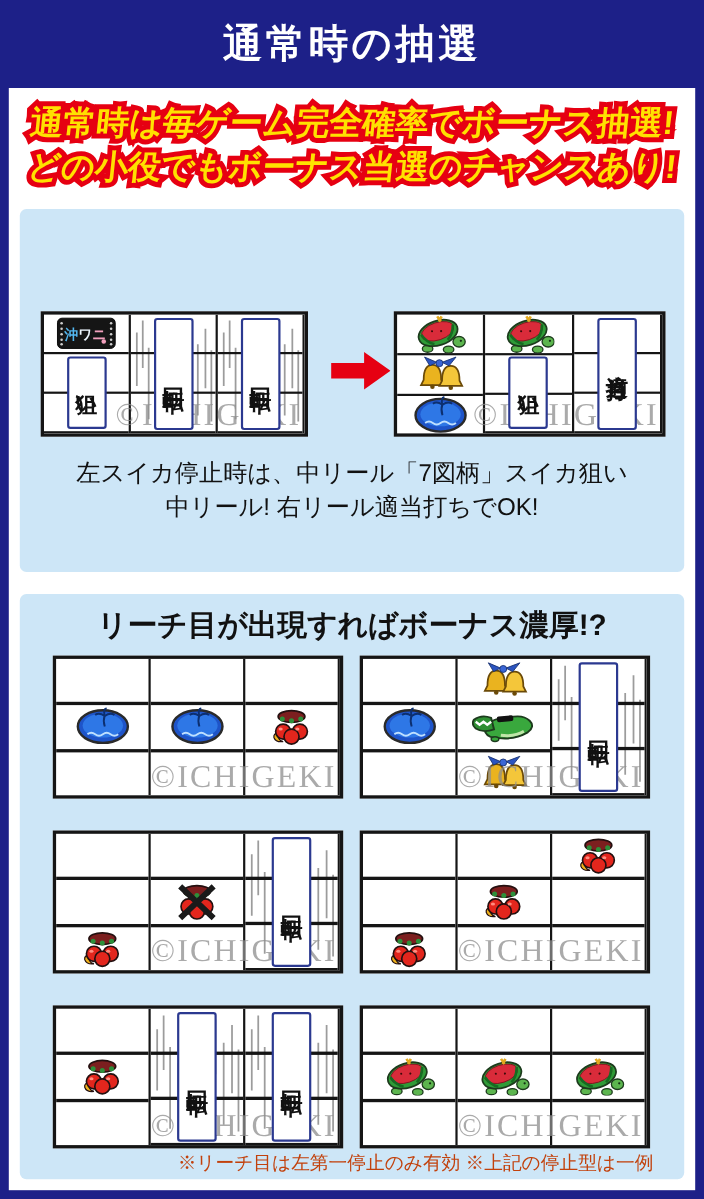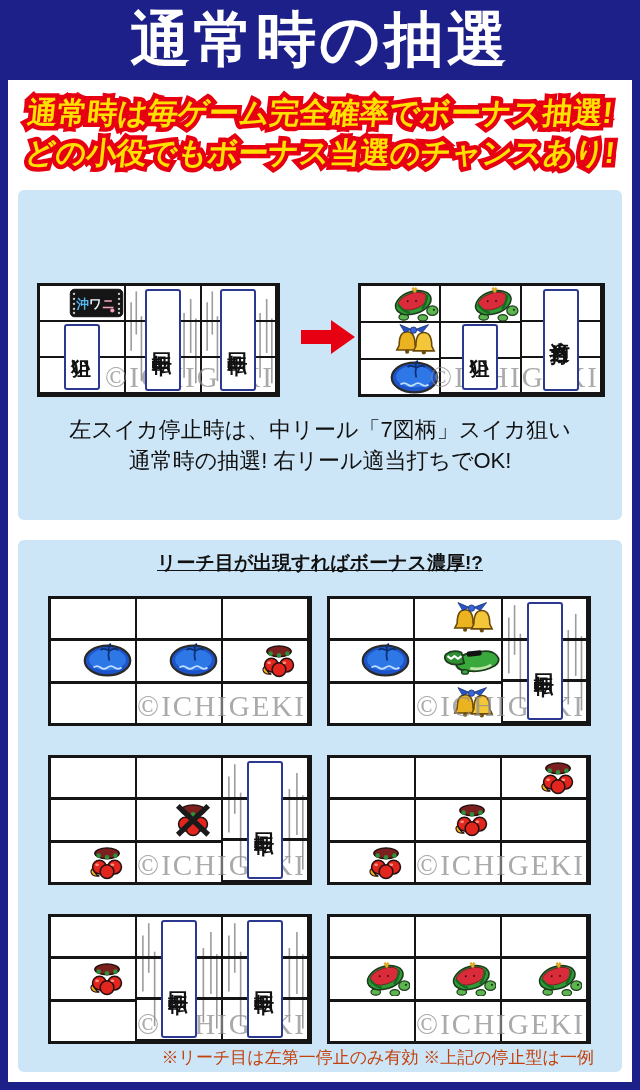--- a/index.html
+++ b/index.html
@@ -1,49 +1,49 @@
 <!DOCTYPE html>
 <html><head>
 <meta charset="utf-8">
 <style>
   html,body{margin:0;padding:0;}
   #page{position:relative;width:640px;height:1090px;background:#1d2088;overflow:hidden;
         font-family:"Liberation Sans",sans-serif;}
   .header{position:absolute;left:0;top:0;width:640px;height:80px;display:flex;
           align-items:center;justify-content:center;}
-  .page-title{color:#ffffff;font-size:60px;font-weight:bold;letter-spacing:3px;}
+  .page-title{color:#ffffff;font-size:36px;font-weight:bold;letter-spacing:3px;}
   .content{position:absolute;left:8px;top:80px;width:624px;height:1002px;background:#ffffff;}
   .banner{position:absolute;left:0;top:0;width:624px;height:110px;padding-top:13px;box-sizing:border-box;}
   .oline{position:relative;z-index:0;height:40px;line-height:40px;text-align:center;
          font-weight:bold;font-size:30px;color:#ffe100;transform:skewX(-6deg);letter-spacing:0px;}
   .oline::before{content:attr(data-text);position:absolute;left:0;top:0;width:100%;
          -webkit-text-stroke:9px #e60012;color:#e60012;z-index:-1;}
   .panel{position:absolute;left:10px;width:604px;background:#cde6f7;border-radius:6px;}
   .p1{top:110px;height:330px;}
   .p2{top:460px;height:532px;}
   .p1-title{position:absolute;top:9px;width:100%;text-align:center;color:#e60012;
             font-weight:bold;font-size:26px;}
   .p1-sub{position:absolute;top:45px;width:100%;text-align:center;color:#e60012;
           font-weight:bold;font-size:19px;}
   .p1-body{position:absolute;top:224px;width:100%;text-align:center;font-size:22px;
            line-height:31px;color:#111;}
   .p2-title{position:absolute;top:10px;width:100%;text-align:center;color:#111;
-            font-weight:bold;font-size:19px;text-decoration:underline;}
+            font-weight:bold;font-size:27px;}
   .note{position:absolute;right:28px;top:506px;font-size:17px;color:#c2410c;}
   .arrow{position:absolute;left:283px;top:128px;width:54px;height:38px;line-height:0;}
 
   .reel-grid{position:absolute;display:flex;background:#fff;border:3px solid #151515;
              box-sizing:border-box;overflow:hidden;}
   .reel-col{flex:1;position:relative;display:flex;flex-direction:column;border-right:2px solid #151515;}
   .reel-col:last-child{border-right:none;}
   .reel-cell{flex:1;border-bottom:2px solid #151515;display:flex;align-items:center;
              justify-content:center;position:relative;z-index:2;box-sizing:border-box;}
   .reel-cell:last-child{border-bottom:none;}
   .thickmid .reel-cell:nth-child(1),.thickmid .reel-cell:nth-child(2){border-bottom-width:3px;}
-  .symbol{line-height:0;padding-left:29px;}
+  .symbol{line-height:0;}
   .symbol svg{height:35px;width:auto;display:block;}
   .symbol svg.low{height:30px;}
   .vlabel{position:absolute;left:50%;transform:translateX(-50%);width:36px;z-index:4;
           background:#fff;border:2px solid #2b3990;border-radius:3px;box-sizing:border-box;
           writing-mode:vertical-rl;text-orientation:upright;display:flex;align-items:center;
           justify-content:center;font-weight:bold;font-size:20px;color:#111;letter-spacing:2px;}
   .spin{position:absolute;inset:0;z-index:1;}
   .spin svg{width:100%;height:100%;display:block;}
   .wm{position:absolute;right:3px;bottom:0px;z-index:3;font-family:"Liberation Serif",serif;
       font-size:29px;color:#8e8e8e;opacity:.75;letter-spacing:2px;white-space:nowrap;}
@@ -216,21 +216,21 @@
             <div class="reel-cell"></div>
             <div class="reel-cell"></div>
             <div class="reel-cell"></div>
             <div class="vlabel" style="top: 3px; height: calc(100% - 6px);">適当打ち</div>
           </div>
           <div class="wm">©ICHIGEKI</div>
         </div>
 
       <div class="p1-body">
         <div>左スイカ停止時は、中リール「7図柄」スイカ狙い</div>
-        <div>通常時の抽選! 右リール適当打ちでOK!</div>
+        <div>中リール! 右リール適当打ちでOK!</div>
       </div>
     </div>
 
     <div class="panel p2">
       <div class="p2-title">リーチ目が出現すればボーナス濃厚!?</div>
 
       <div class="reel-grid thickmid" style="left:30px;top:56px;width:264px;height:130px">
           <div class="reel-col">
             <div class="reel-cell"></div>
             <div class="reel-cell">

